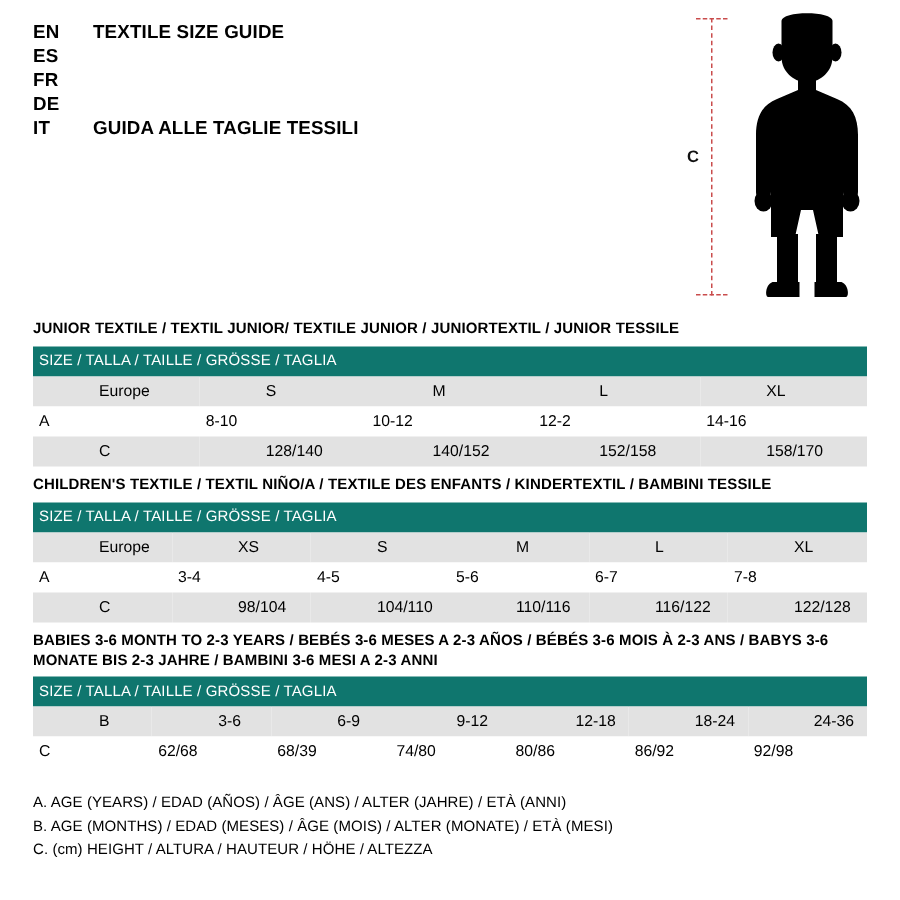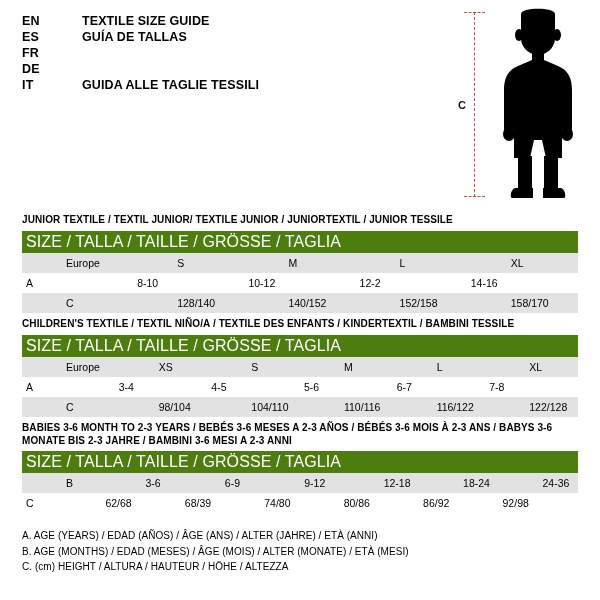--- a/index.html
+++ b/index.html
@@ -36,21 +36,20 @@
   .lang-code {
     width: 40px;
     font-size: 12.5px;
     font-weight: bold;
     letter-spacing: 0.2px;
   }
   .lang-text {
     font-size: 12.5px;
     font-weight: bold;
     letter-spacing: 0.1px;
-    margin-left: 20px;
   }
 
   
   .figure-area {
     position: absolute;
     left: 440px;
     top: 8px;
     width: 150px;
     height: 195px;
   }
@@ -107,24 +106,24 @@
     width: 556px;
     table-layout: fixed;
     font-size: 10.5px;
   }
   table.size-table td {
     padding: 2px 0 2px 4px;
     vertical-align: middle;
     height: 16px;
   }
   tr.head-row td {
-    background: #4d7c0f;
+    background: #0f766e;
     color: #ffffff;
     font-weight: normal;
-    font-size: 16px;
+    font-size: 10px;
     letter-spacing: 0.1px;
   }
   tr.shade td {
     background: #e2e2e2;
     padding-left: 44px;
   }
   tr.plain td {
     background: #ffffff;
   }
   td.label-col {
@@ -149,21 +148,20 @@
 
 <div class="page">
 
   <div class="lang-block">
     <div class="lang-row">
       <span class="lang-code">EN</span>
       <span class="lang-text">TEXTILE SIZE GUIDE</span>
     </div>
     <div class="lang-row">
       <span class="lang-code">ES</span>
-      <span class="lang-text">GUÍA DE TALLAS</span>
     </div>
     <div class="lang-row">
       <span class="lang-code">FR</span>
     </div>
     <div class="lang-row">
       <span class="lang-code">DE</span>
     </div>
     <div class="lang-row">
       <span class="lang-code">IT</span>
       <span class="lang-text">GUIDA ALLE TAGLIE TESSILI</span>

